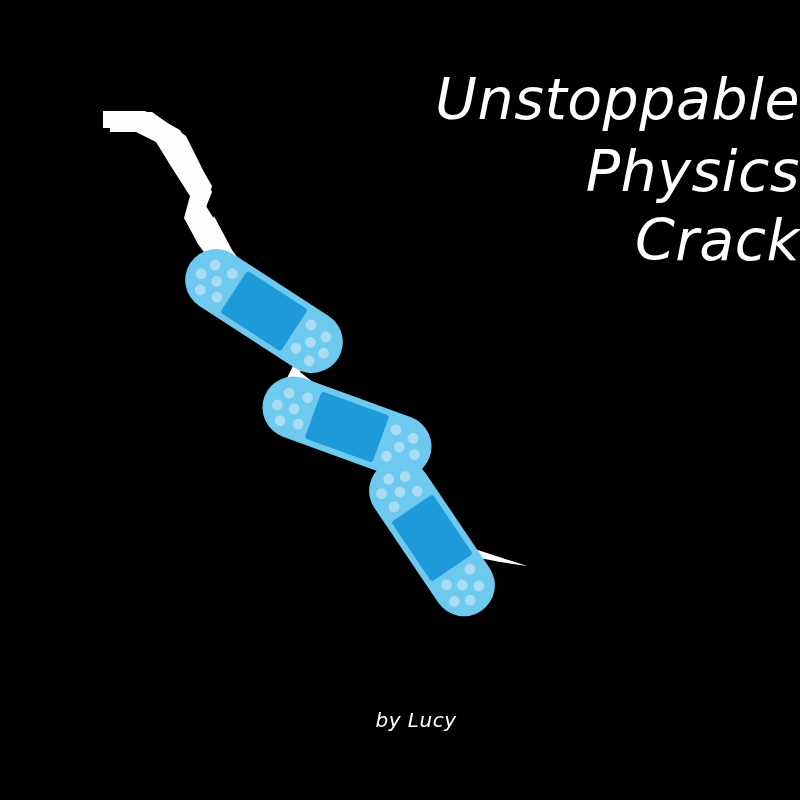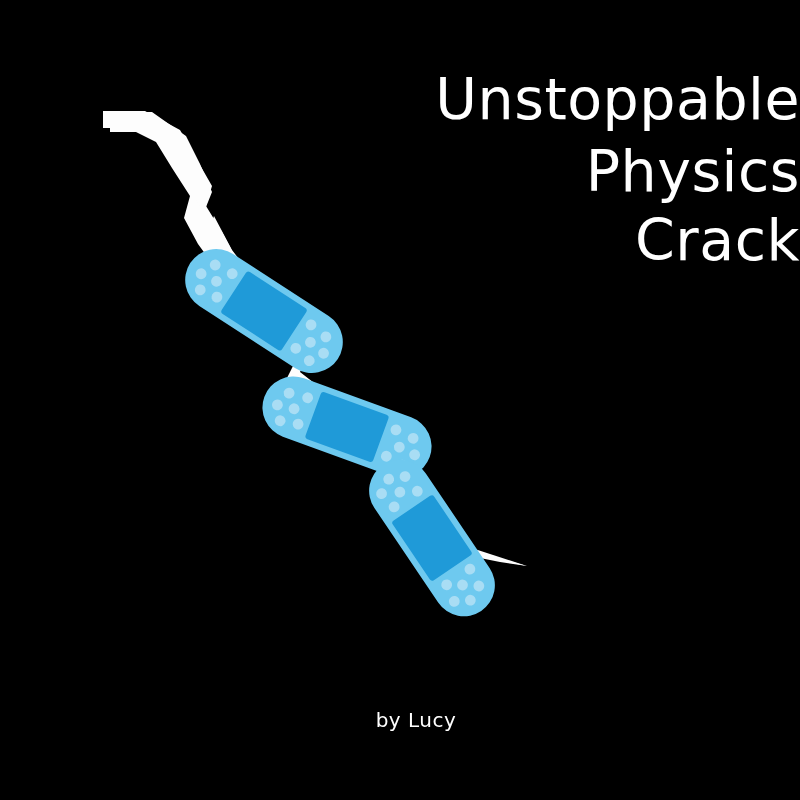--- a/index.html
+++ b/index.html
@@ -10,20 +10,21 @@
   }
   body {
     font-family: "DejaVu Sans", sans-serif;
   }
   #cover {
     position: relative;
     width: 800px;
     height: 800px;
     background: #c2410c;
     overflow: hidden;
+    font-style: italic;
   }
   #art {
     position: absolute;
     left: 0;
     top: 0;
     width: 800px;
     height: 800px;
     display: block;
   }
   .title-block {

